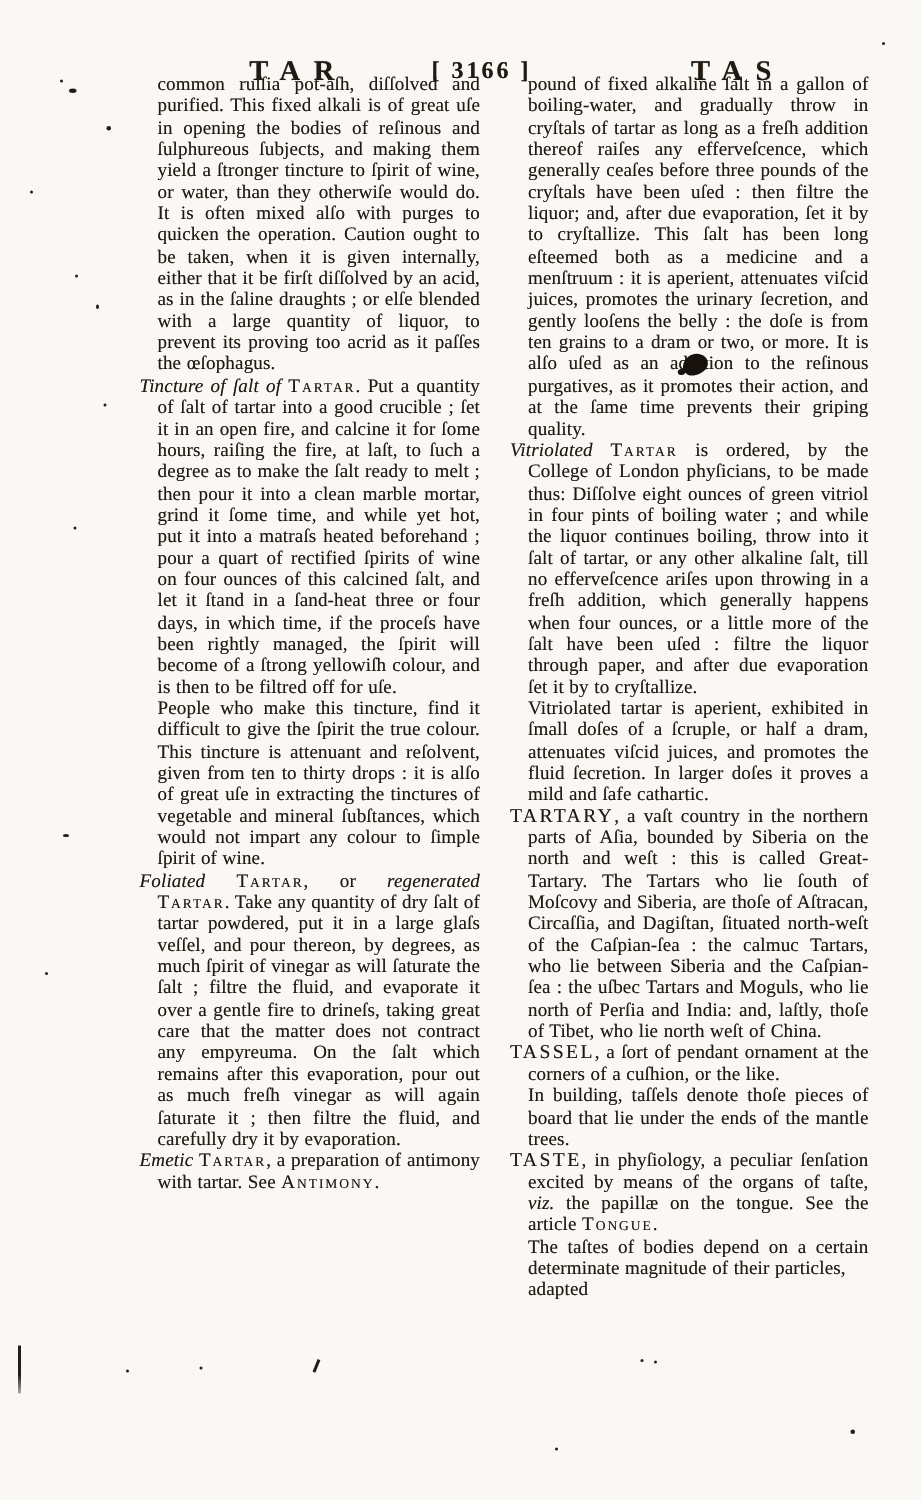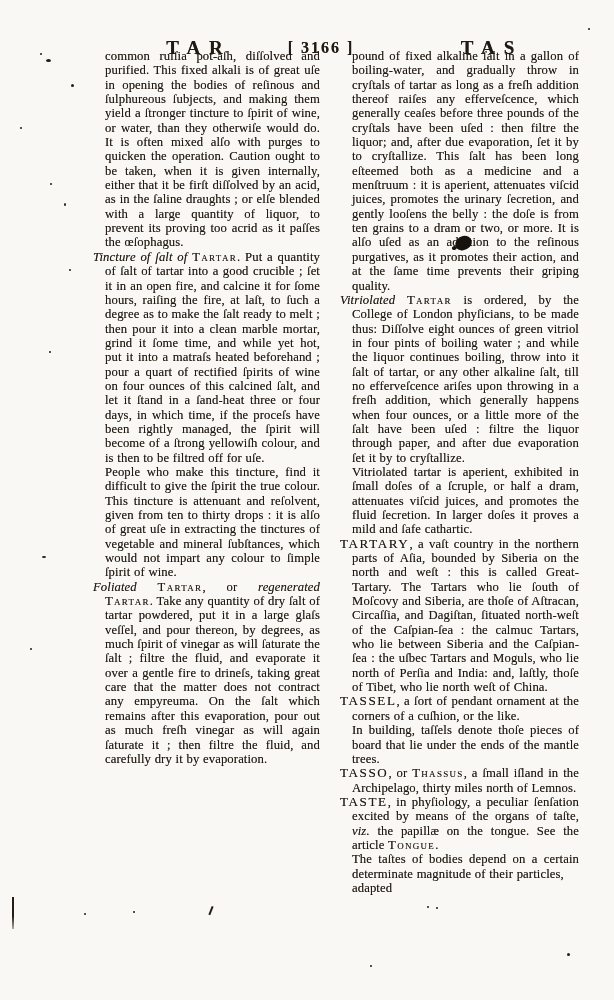--- a/index.html
+++ b/index.html
@@ -53,29 +53,29 @@
     <span class="htitle left">TAR</span>
     <span class="pageno">[ 3166 ]</span>
     <span class="htitle right">TAS</span>
   </div>
 
   <div class="col left">
       <p class="block continuation"><span>common ruſſia pot-aſh, diſſolved and purified. This fixed alkali is of great uſe in opening the bodies of reſinous and ſulphureous ſubjects, and making them yield a ſtronger tincture to ſpirit of wine, or water, than they otherwiſe would do. It is often mixed alſo with purges to quicken the operation. Caution ought to be taken, when it is given internally, either that it be firſt diſſolved by an acid, as in the ſaline draughts ; or elſe blended with a large quantity of liquor, to prevent its proving too acrid as it paſſes the œſophagus.</span></p>
       <p class="block entry"><span class="it">Tincture of ſalt of </span><span class="sc">Tartar</span><span>.  Put a quantity of ſalt of tartar into a good crucible ; ſet it in an open fire, and calcine it for ſome hours, raiſing the fire, at laſt, to ſuch a degree as to make the ſalt ready to melt ; then pour it into a clean marble mortar, grind it ſome time, and while yet hot, put it into a matraſs heated beforehand ; pour a quart of rectified ſpirits of wine on four ounces of this calcined ſalt, and let it ſtand in a ſand-heat three or four days, in which time, if the proceſs have been rightly managed, the ſpirit will become of a ſtrong yellowiſh colour, and is then to be filtred off for uſe.</span></p>
       <p class="block para"><span>People who make this tincture, find it difficult to give the ſpirit the true colour. This tincture is attenuant and reſolvent, given from ten to thirty drops : it is alſo of great uſe in extracting the tinctures of vegetable and mineral ſubſtances, which would not impart any colour to ſimple ſpirit of wine.</span></p>
       <p class="block entry"><span class="it">Foliated </span><span class="sc">Tartar</span><span>, or </span><span class="it">regenerated </span><span class="sc">Tartar</span><span>.  Take any quantity of dry ſalt of tartar powdered, put it in a large glaſs veſſel, and pour thereon, by degrees, as much ſpirit of vinegar as will ſaturate the ſalt ; filtre the fluid, and evaporate it over a gentle fire to drineſs, taking great care that the matter does not contract any empyreuma.  On the ſalt which remains after this evaporation, pour out as much freſh vinegar as will again ſaturate it ; then filtre the fluid, and carefully dry it by evaporation.</span></p>
+      <p class="block entry"><span class="it">Emetic </span><span class="sc">Tartar</span><span>, a preparation of antimony with tartar.  See </span><span class="sc">Antimony</span><span>.</span></p>
     </div>
   <div class="col right">
       <p class="block continuation"><span>pound of fixed alkaline ſalt in a gallon of boiling-water, and gradually throw in cryſtals of tartar as long as a freſh addition thereof raiſes any efferveſcence, which generally ceaſes before three pounds of the cryſtals have been uſed : then filtre the liquor; and, after due evaporation, ſet it by to cryſtallize.  This ſalt has been long eſteemed both as a medicine and a menſtruum : it is aperient, attenuates viſcid juices, promotes the urinary ſecretion, and gently looſens the belly : the doſe is from ten grains to a dram or two, or more.  It is alſo uſed as an addition to the reſinous purgatives, as it promotes their action, and at the ſame time prevents their griping quality.</span></p>
       <p class="block entry"><span class="it">Vitriolated </span><span class="sc">Tartar</span><span> is ordered, by the College of London phyſicians, to be made thus: Diſſolve eight ounces of green vitriol in four pints of boiling water ; and while the liquor continues boiling, throw into it ſalt of tartar, or any other alkaline ſalt, till no efferveſcence ariſes upon throwing in a freſh addition, which generally happens when four ounces, or a little more of the ſalt have been uſed : filtre the liquor through paper, and after due evaporation ſet it by to cryſtallize.</span></p>
       <p class="block para"><span>Vitriolated tartar is aperient, exhibited in ſmall doſes of a ſcruple, or half a dram, attenuates viſcid juices, and promotes the fluid ſecretion.  In larger doſes it proves a mild and ſafe cathartic.</span></p>
       <p class="block entry"><span class="hw">TARTARY</span><span>, a vaſt country in the northern parts of Aſia, bounded by Siberia on the north and weſt : this is called Great-Tartary.  The Tartars who lie ſouth of Moſcovy and Siberia, are thoſe of Aſtracan, Circaſſia, and Dagiſtan, ſituated north-weſt of the Caſpian-ſea : the calmuc Tartars, who lie between Siberia and the Caſpian-ſea : the uſbec Tartars and Moguls, who lie north of Perſia and India: and, laſtly, thoſe of Tibet, who lie north weſt of China.</span></p>
       <p class="block entry"><span class="hw">TASSEL</span><span>, a ſort of pendant ornament at the corners of a cuſhion, or the like.</span></p>
       <p class="block para"><span>In building, taſſels denote thoſe pieces of board that lie under the ends of the mantle trees.</span></p>
-      <p class="block entry"><span class="hw">TASSO</span><span>, or </span><span class="sc">Thassus</span><span>, a ſmall iſland in the Archipelago, thirty miles north of Lemnos.</span></p>
       <p class="block entry"><span class="hw">TASTE</span><span>, in phyſiology, a peculiar ſenſation excited by means of the organs of taſte, </span><span class="it">viz.</span><span> the papillæ on the tongue. See the article </span><span class="sc">Tongue</span><span>.</span></p>
       <p class="block para"><span>The taſtes of bodies depend on a certain determinate magnitude of their particles,</span></p>
       <p class="block catchword"><span>adapted</span></p>
     </div>
 
   <div class="ink-blot"></div>
   <div class="scratch"></div>
   <div class="slash"></div>
 
   <div class="speck" style="left:40px;top:53px;width:2px;height:2px;"></div>

